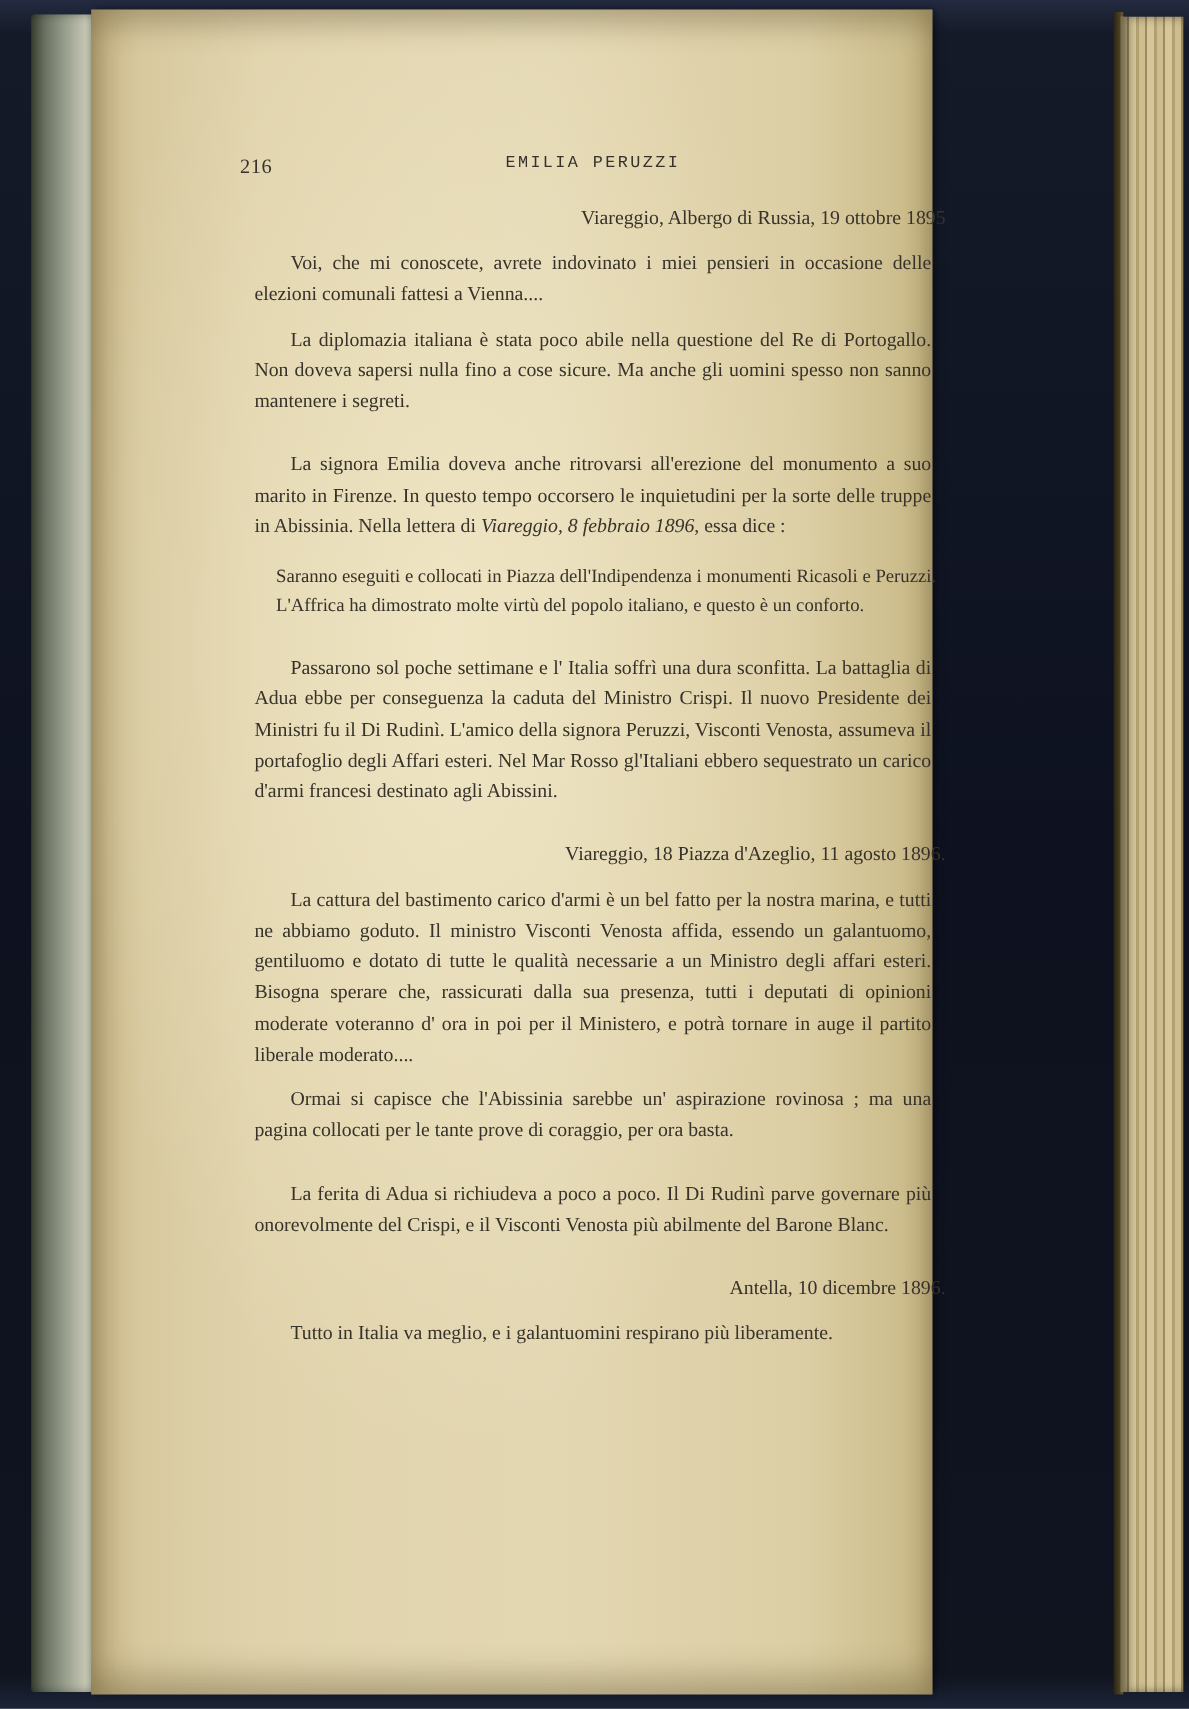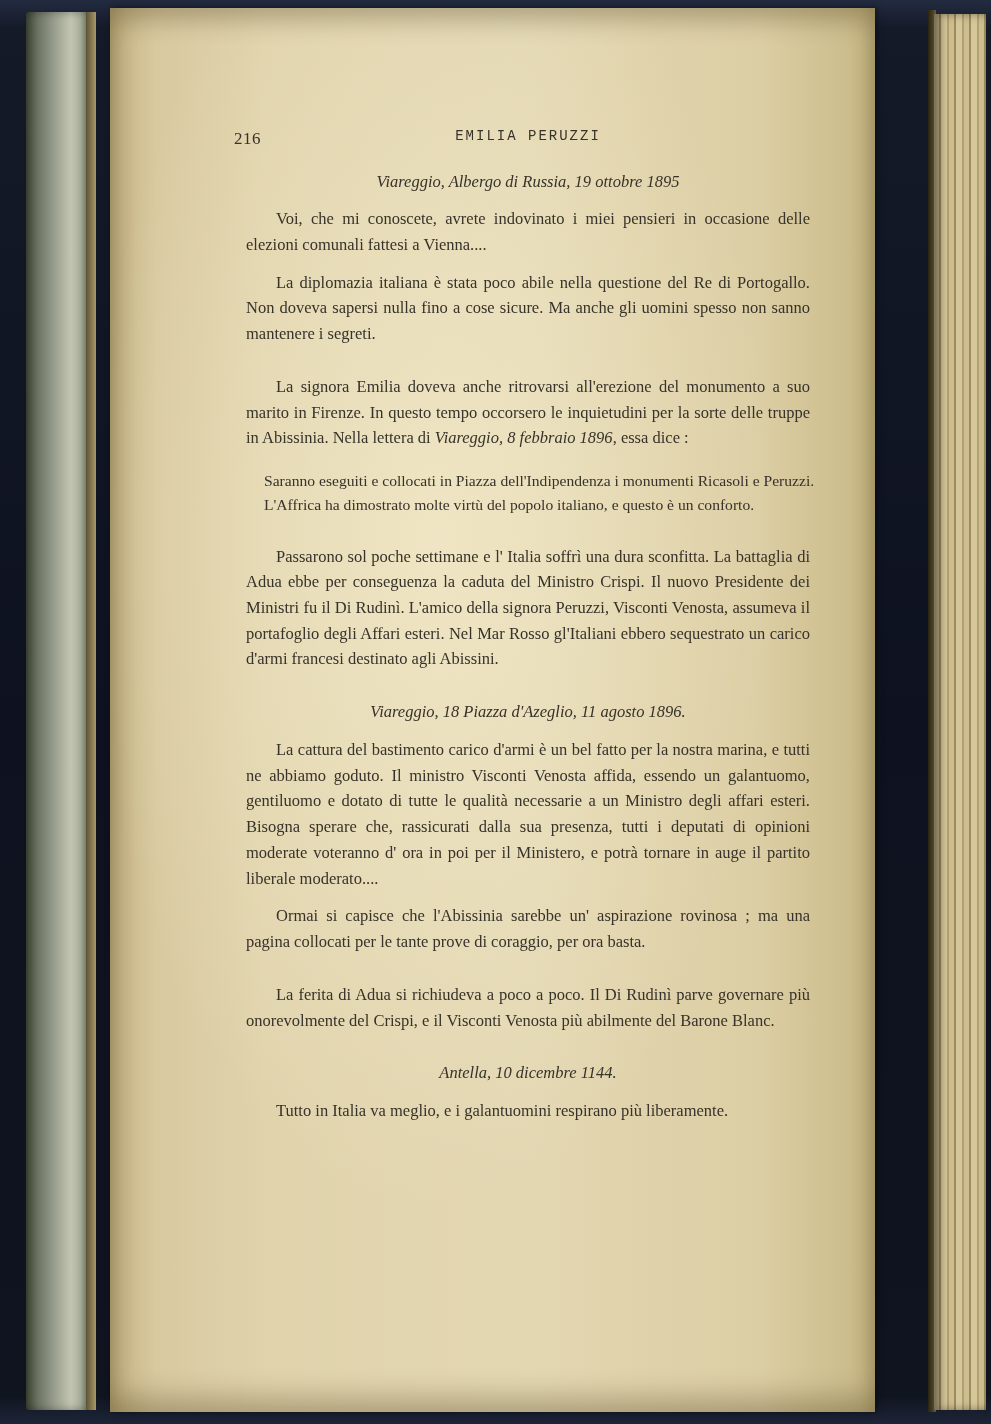--- a/index.html
+++ b/index.html
@@ -15,21 +15,21 @@
     background:linear-gradient(90deg,#39402f 0%,#6b7263 18%,#9aa08e 45%,#c3c5b2 70%,#aab09c 85%,#7d8472 100%);
     box-shadow:inset -4px 0 8px rgba(0,0,0,.35);
     border-radius:3px 0 0 3px;
   }
   .spine-edge{
     position:absolute;left:86px;top:12px;width:10px;height:1398px;
     background:linear-gradient(90deg,#5b5336 0%,#8a7c52 60%,#a99a6c 100%);
   }
   
   .page{
-    position:absolute;left:110px;top:8px;width:765px;height:1404px;
+    position:absolute;left:76px;top:8px;width:701px;height:1404px;
     background:
       radial-gradient(ellipse at 42% 38%, rgba(255,248,220,.45) 0%, rgba(255,248,220,0) 55%),
       linear-gradient(90deg,#c4b283 0%,#d8c99f 6%,#e0d3ac 20%,#e3d7b2 55%,#dccea4 85%,#c8b886 100%);
     box-shadow:inset 0 14px 22px rgba(70,55,20,.28), inset 0 -16px 26px rgba(70,55,20,.30), 2px 0 6px rgba(0,0,0,.5);
   }
   
   .stack{
     position:absolute;left:934px;top:14px;width:52px;height:1396px;
     background:repeating-linear-gradient(90deg,#cdbd8f 0 5px,#9d8c5d 5px 7px,#d6c79a 7px 13px,#b2a170 13px 15px);
     box-shadow:inset 6px 0 8px rgba(0,0,0,.45);
@@ -42,21 +42,21 @@
   .textblock{
     position:absolute;left:124px;top:118px;width:588px;
     color:#37322a;font-size:16.5px;line-height:1.56;
   }
   .runhead{display:flex;justify-content:space-between;align-items:baseline;margin-bottom:16px;}
   .pageno{font-size:17px;letter-spacing:.5px;}
   .runtitle{
     position:absolute;left:0;right:0;text-align:center;
     font-size:14px;letter-spacing:2px;font-family:Liberation Mono, monospace;
   }
-  .dateline{text-align:center;font-style:italic;margin:2px 0 1px;}
+  .dateline{text-align:right;margin:2px 0 1px;}
   .para{margin:12px;text-indent:30px;text-align:justify;}
   .quote{margin:0;text-indent:30px;text-align:justify;font-size:15.6px;line-height:1.52;}
   .gap{margin-top:27px;}
   .smallgap{margin-top:18px;}
   .it{font-style:italic;}
 </style>
 </head>
 <body>
 
 <div class="scan">
@@ -76,18 +76,18 @@
           <div class="para"><span>Voi, che mi conoscete, avrete indovinato i miei pensieri in occasione delle elezioni comunali fattesi a Vienna....</span></div>
           <div class="para"><span>La diplomazia italiana è stata poco abile nella questione del Re di Portogallo. Non doveva sapersi nulla fino a cose sicure. Ma anche gli uomini spesso non sanno mantenere i segreti.</span></div>
           <div class="para gap"><span>La signora Emilia doveva anche ritrovarsi all'erezione del monumento a suo marito in Firenze. In questo tempo occorsero le inquietudini per la sorte delle truppe in Abissinia. Nella lettera di </span><span class="it">Viareggio, 8 febbraio 1896</span><span>, essa dice :</span></div>
           <div class="quote smallgap"><span>Saranno eseguiti e collocati in Piazza dell'Indipendenza i monumenti Ricasoli e Peruzzi.</span></div>
           <div class="quote"><span>L'Affrica ha dimostrato molte virtù del popolo italiano, e questo è un conforto.</span></div>
           <div class="para gap"><span>Passarono sol poche settimane e l' Italia soffrì una dura sconfitta. La battaglia di Adua ebbe per conseguenza la caduta del Ministro Crispi. Il nuovo Presidente dei Ministri fu il Di Rudinì. L'amico della signora Peruzzi, Visconti Venosta, assumeva il portafoglio degli Affari esteri. Nel Mar Rosso gl'Italiani ebbero sequestrato un carico d'armi francesi destinato agli Abissini.</span></div>
           <div class="dateline gap"><span>Viareggio, 18 Piazza d'Azeglio, 11 agosto 1896.</span></div>
           <div class="para"><span>La cattura del bastimento carico d'armi è un bel fatto per la nostra marina, e tutti ne abbiamo goduto. Il ministro Visconti Venosta affida, essendo un galantuomo, gentiluomo e dotato di tutte le qualità necessarie a un Ministro degli affari esteri. Bisogna sperare che, rassicurati dalla sua presenza, tutti i deputati di opinioni moderate voteranno d' ora in poi per il Ministero, e potrà tornare in auge il partito liberale moderato....</span></div>
           <div class="para"><span>Ormai si capisce che l'Abissinia sarebbe un' aspirazione rovinosa ; ma una pagina collocati per le tante prove di coraggio, per ora basta.</span></div>
           <div class="para gap"><span>La ferita di Adua si richiudeva a poco a poco. Il Di Rudinì parve governare più onorevolmente del Crispi, e il Visconti Venosta più abilmente del Barone Blanc.</span></div>
-          <div class="dateline gap"><span>Antella, 10 dicembre 1144.</span></div>
+          <div class="dateline gap"><span>Antella, 10 dicembre 1896.</span></div>
           <div class="para"><span>Tutto in Italia va meglio, e i galantuomini respirano più liberamente.</span></div>
         </div>
     </div>
   </div>
 </div>
 
 </body></html>

